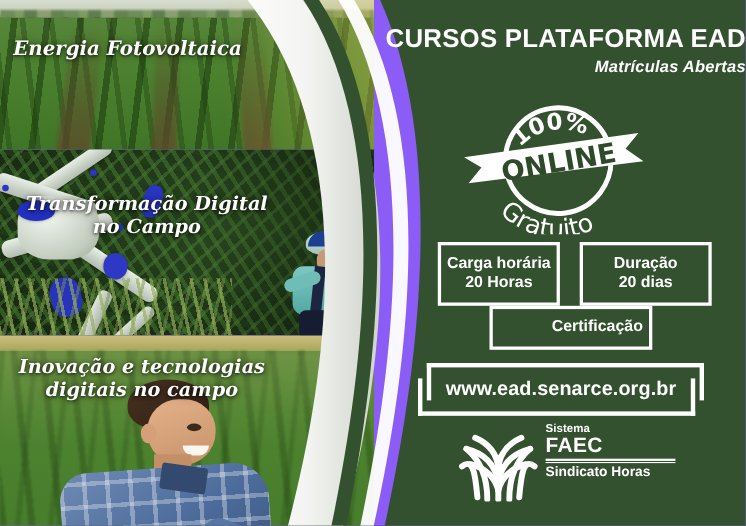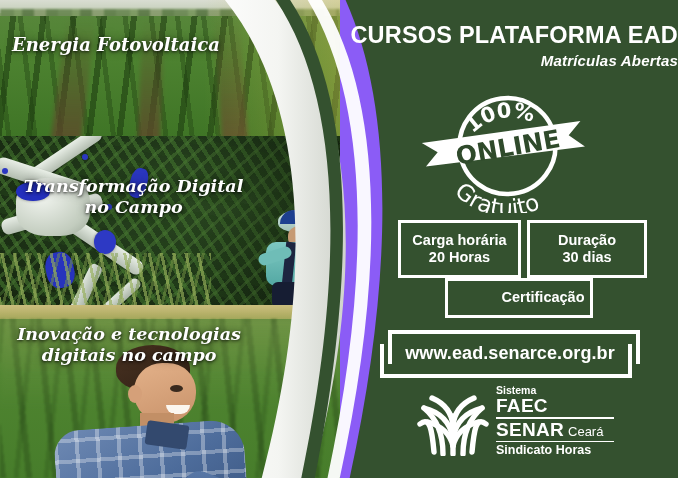--- a/index.html
+++ b/index.html
@@ -157,21 +157,21 @@
 
   
   #badge{position:absolute;left:78px;top:88px;width:180px;height:125px;}
   #badge svg{position:absolute;left:0;top:0;}
 
   
   #boxes{position:absolute;left:50px;top:220px;width:270px;height:100px;}
   .ibox{position:absolute;border:3px solid #ffffff;box-sizing:border-box;
     display:flex;flex-direction:column;align-items:center;justify-content:center;
     color:#fff;line-height:1.18;}
-  #box-carga{left:8px;top:0;width:123px;height:58px;}
+  #box-carga{left:8px;top:0;width:111px;height:58px;}
   #box-dur{left:137px;top:0;width:120px;height:58px;}
   #box-cert{left:55px;top:58px;width:148px;height:40px;padding-left:48px;}
   .ibox .l1{font-size:14.5px;font-weight:600;}
   .ibox .l2{font-size:14.5px;font-weight:600;}
   #box-cert .l1{font-size:14.5px;font-weight:600;}
 
   
   #urlbox{position:absolute;left:36px;top:330px;width:268px;height:52px;}
   #urlbox .br{position:absolute;border:4px solid #ffffff;box-sizing:border-box;}
   #urlbox .br-tl{left:12px;top:0;width:252px;height:34px;border-right:none;border-bottom:none;}
@@ -331,21 +331,21 @@
       </svg>
     </div>
 
     <div id="boxes">
       <div class="ibox" id="box-carga">
         <span class="l1">Carga horária</span>
         <span class="l2">20 Horas</span>
       </div>
       <div class="ibox" id="box-dur">
         <span class="l1">Duração</span>
-        <span class="l2">30 dias</span>
+        <span class="l2">20 dias</span>
       </div>
       <div class="ibox" id="box-cert">
         <span class="l1">Certificação</span>
       </div>
     </div>
 
     <div id="urlbox">
       <div class="br br-tl"></div>
       <div class="br br-br"></div>
       <div class="br br-l"></div>
@@ -366,23 +366,19 @@
           <path d="M 12 36 C 26 40, 34 48, 37 60"></path>
           <path d="M 62 36 C 48 40, 40 48, 37 60"></path>
           <path d="M 16 12 C 30 18, 36 28, 37 40"></path>
           <path d="M 58 12 C 44 18, 38 28, 37 40"></path>
         </g>
       </svg>
       <div id="logo-text">
         <div id="lt-sistema">Sistema</div>
         <div id="lt-faec">FAEC</div>
         <div class="lt-rule"></div>
-        <div id="lt-senar-row">
-          <span id="lt-senar">SENAR</span>
-          <span id="lt-ceara">Ceará</span>
-        </div>
         <div class="lt-rule"></div>
         <div id="lt-sind">Sindicato Horas</div>
       </div>
     </div>
 
   </div>
 </div>
 
 </body></html>

